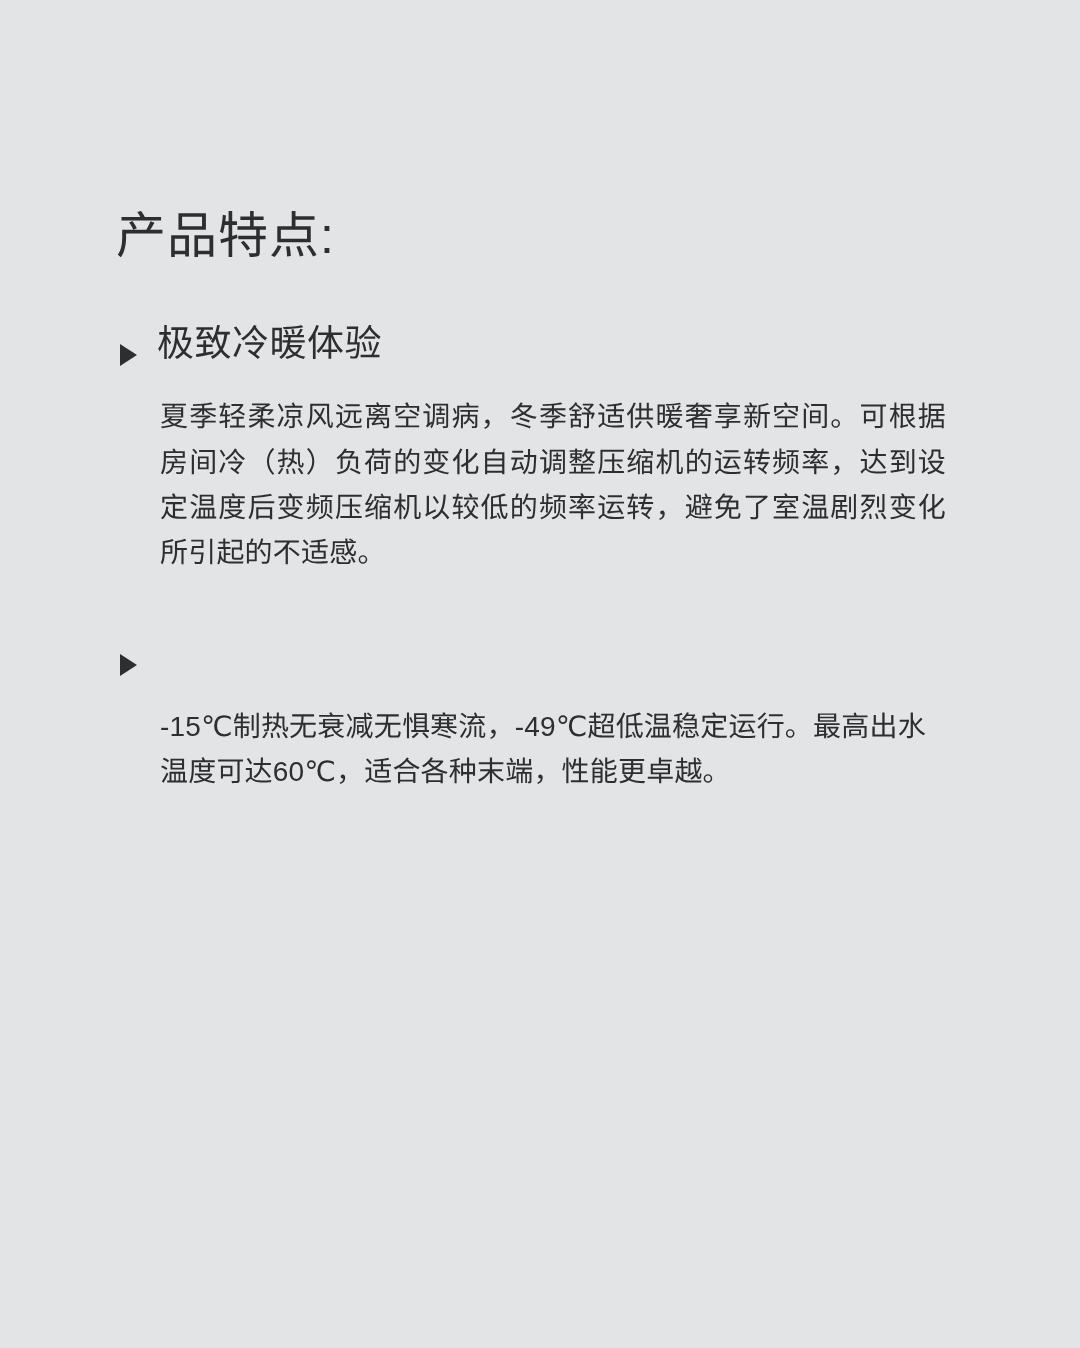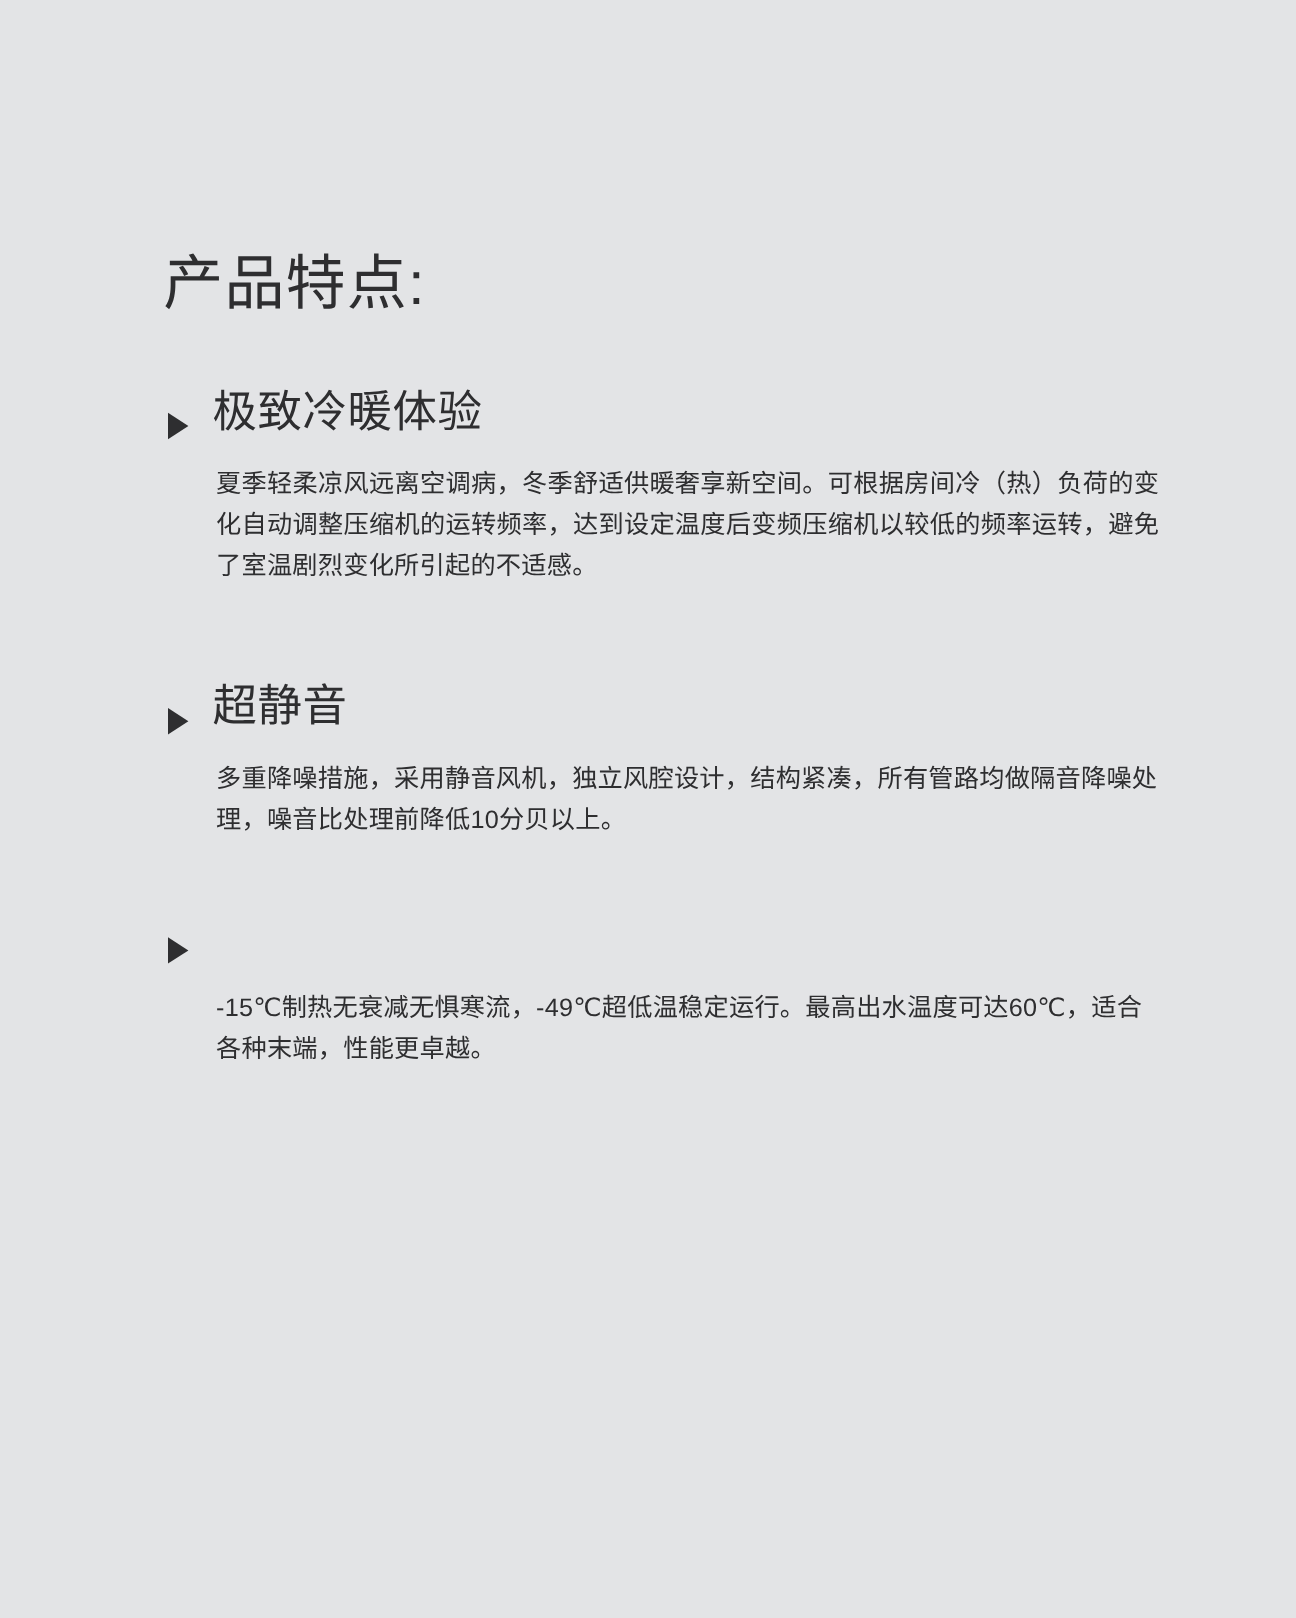--- a/index.html
+++ b/index.html
@@ -16,21 +16,21 @@
   }
   .page {
     position: relative;
     width: 1080px;
     height: 1348px;
     box-sizing: border-box;
     padding: 0;
   }
   .content {
     position: absolute;
-    left: 136px;
+    left: 116px;
     top: 206px;
     width: 830px;
   }
   .page-title {
     font-size: 50px;
     font-weight: 400;
     letter-spacing: 1px;
     color: #2e2e30;
     margin: 0 0 56px 0;
     line-height: 1.2;
@@ -57,21 +57,21 @@
     margin-left: 4px;
   }
   .feature-title {
     font-size: 37px;
     font-weight: 400;
     color: #2e2e30;
     line-height: 1.2;
     letter-spacing: 0.5px;
   }
   .feature-body {
-    font-size: 21px;
+    font-size: 28px;
     line-height: 1.62;
     color: #2e2e30;
     margin-left: 44px;
     text-align: justify;
     letter-spacing: 0.2px;
   }
   .feature-2 .feature-body,
   .feature-3 .feature-body {
     text-align: left;
   }
@@ -87,27 +87,20 @@
     <h1 class="page-title">产品特点:</h1>
 
     <div class="feature feature-1">
       <div class="feature-head">
         <span class="bullet-icon"></span>
         <span class="feature-title">极致冷暖体验</span>
       </div>
       <p class="feature-body">夏季轻柔凉风远离空调病，冬季舒适供暖奢享新空间。可根据房间冷（热）负荷的变化自动调整压缩机的运转频率，达到设定温度后变频压缩机以较低的频率运转，避免了室温剧烈变化所引起的不适感。</p>
     </div>
 
-    <div class="feature feature-2">
-      <div class="feature-head">
-        <span class="bullet-icon"></span>
-        <span class="feature-title">超静音</span>
-      </div>
-      <p class="feature-body">多重降噪措施，采用静音风机，独立风腔设计，结构紧凑，所有管路均做隔音降噪处理，噪音比处理前降低10分贝以上。</p>
-    </div>
 
     <div class="feature feature-3">
       <div class="feature-head">
         <span class="bullet-icon"></span>
       </div>
       <p class="feature-body">-15℃制热无衰减无惧寒流，-49℃超低温稳定运行。最高出水温度可达60℃，适合各种末端，性能更卓越。</p>
     </div>
 
   </div>
 </div>

